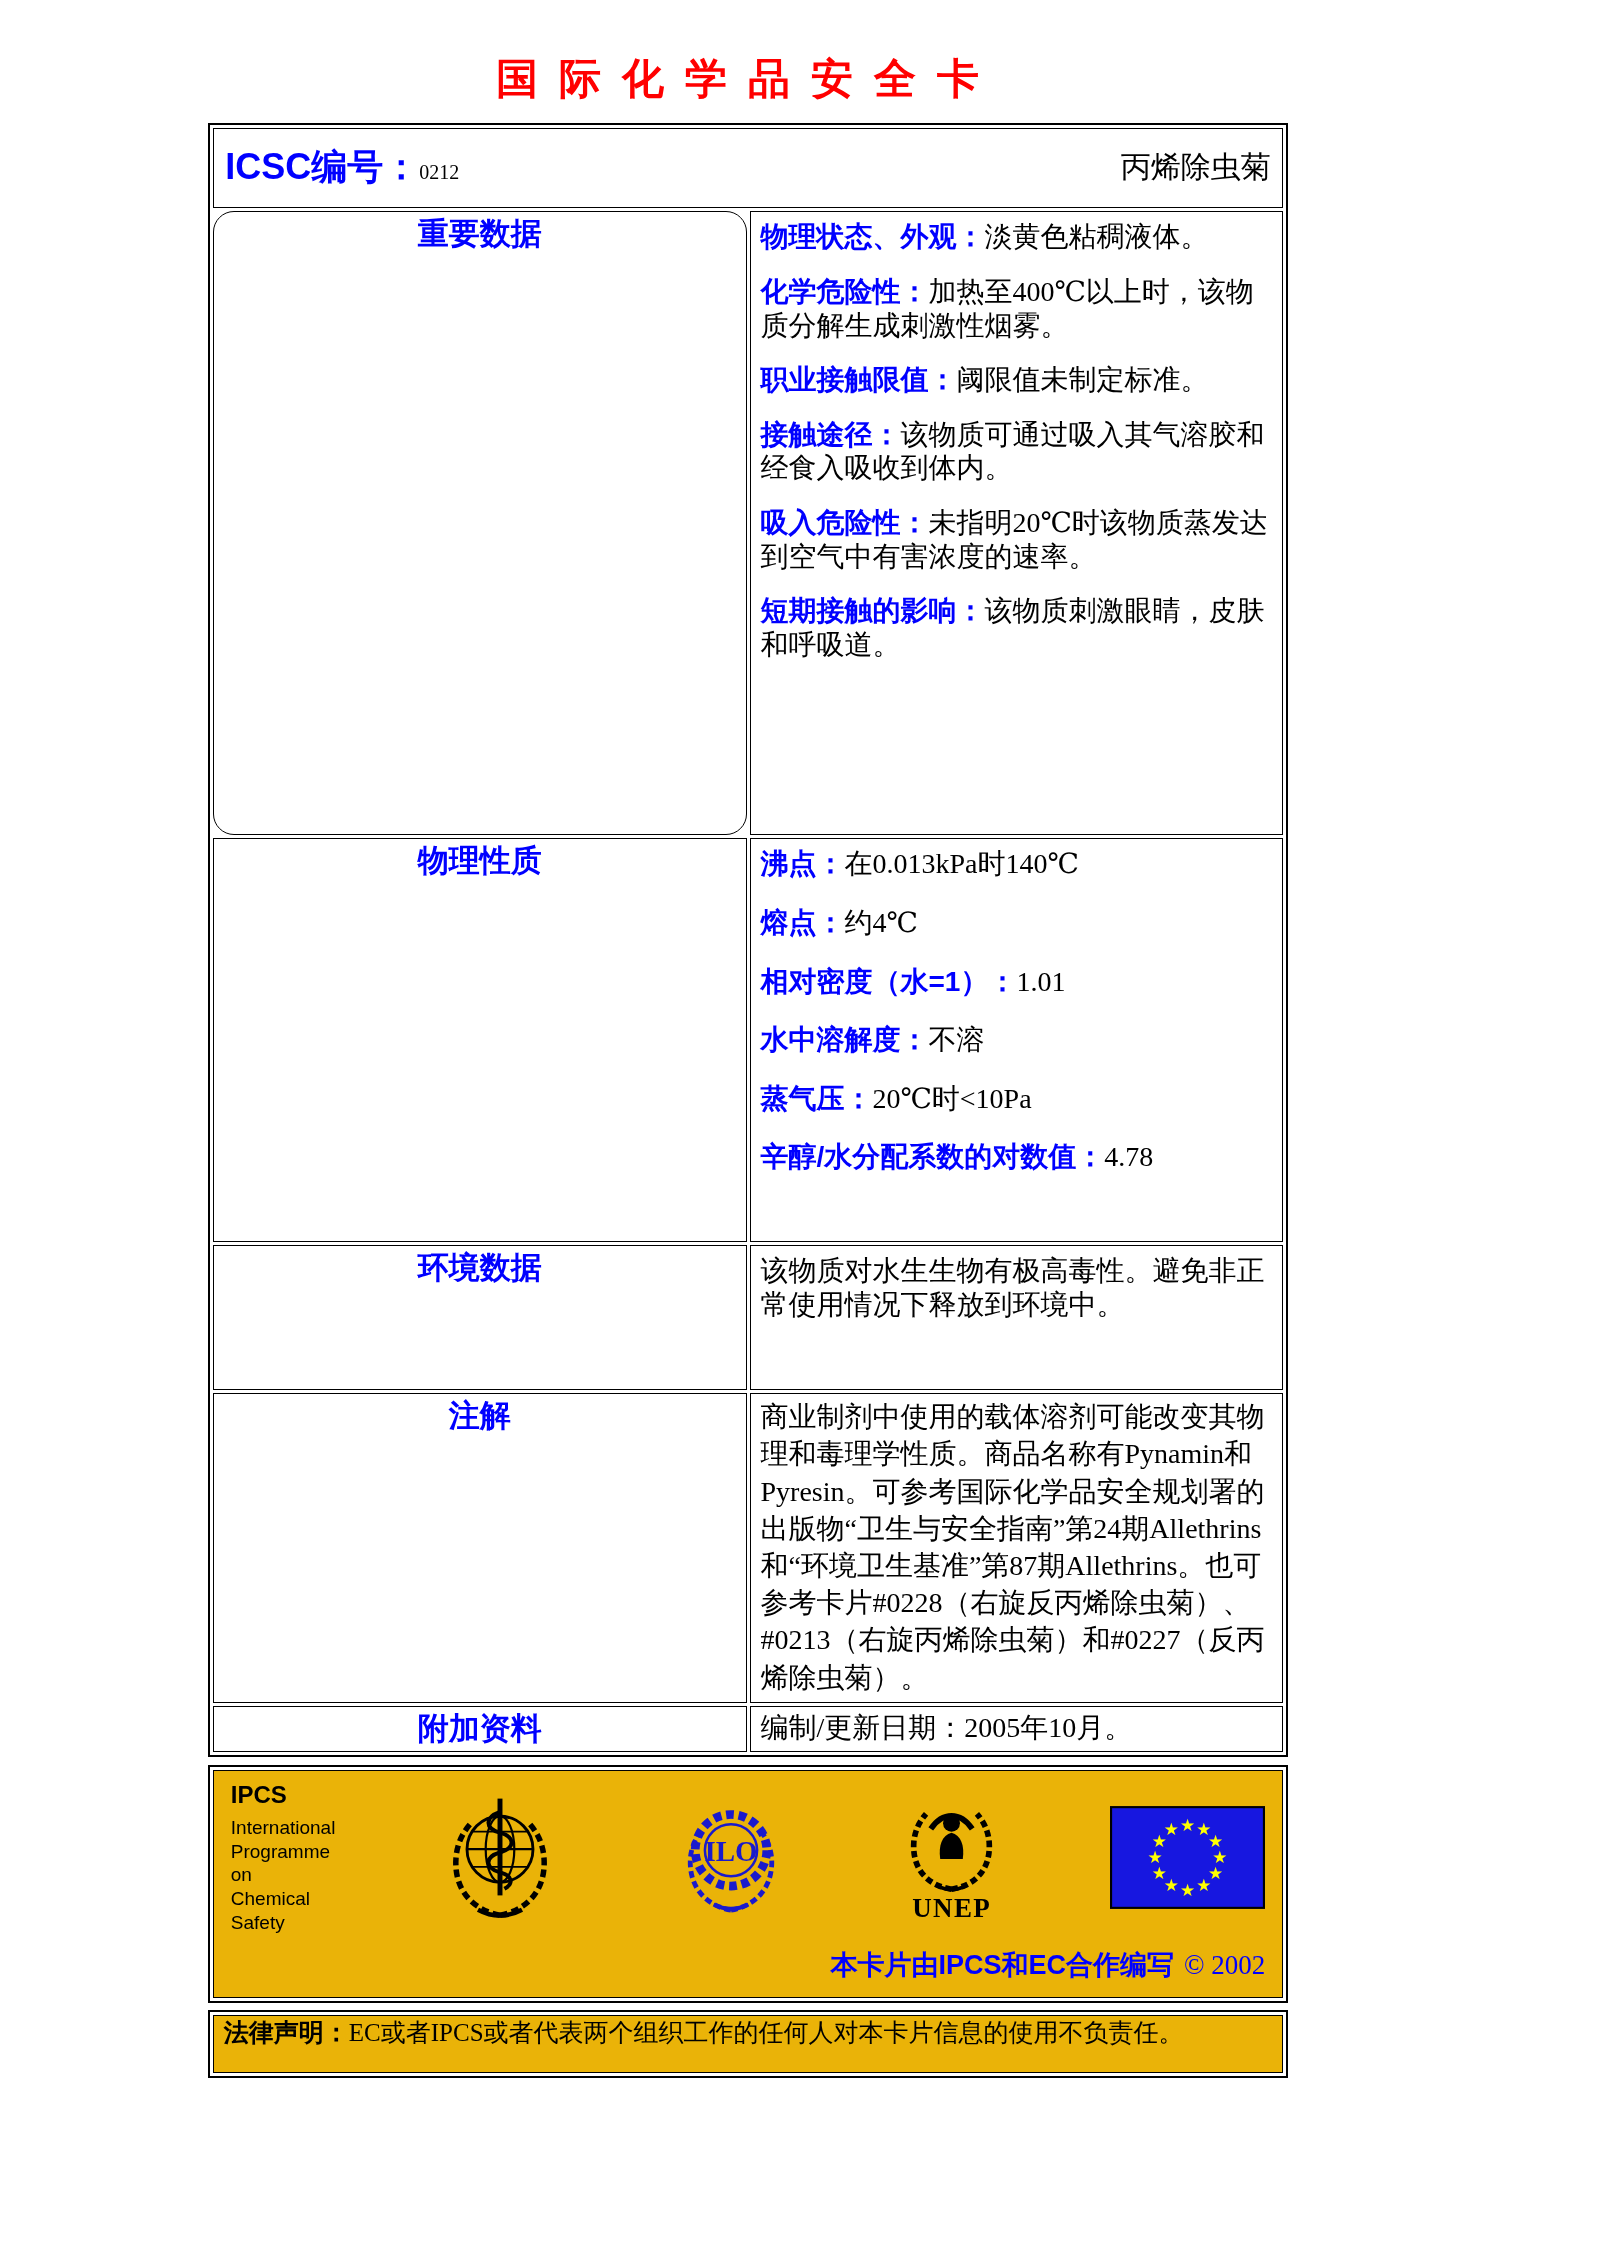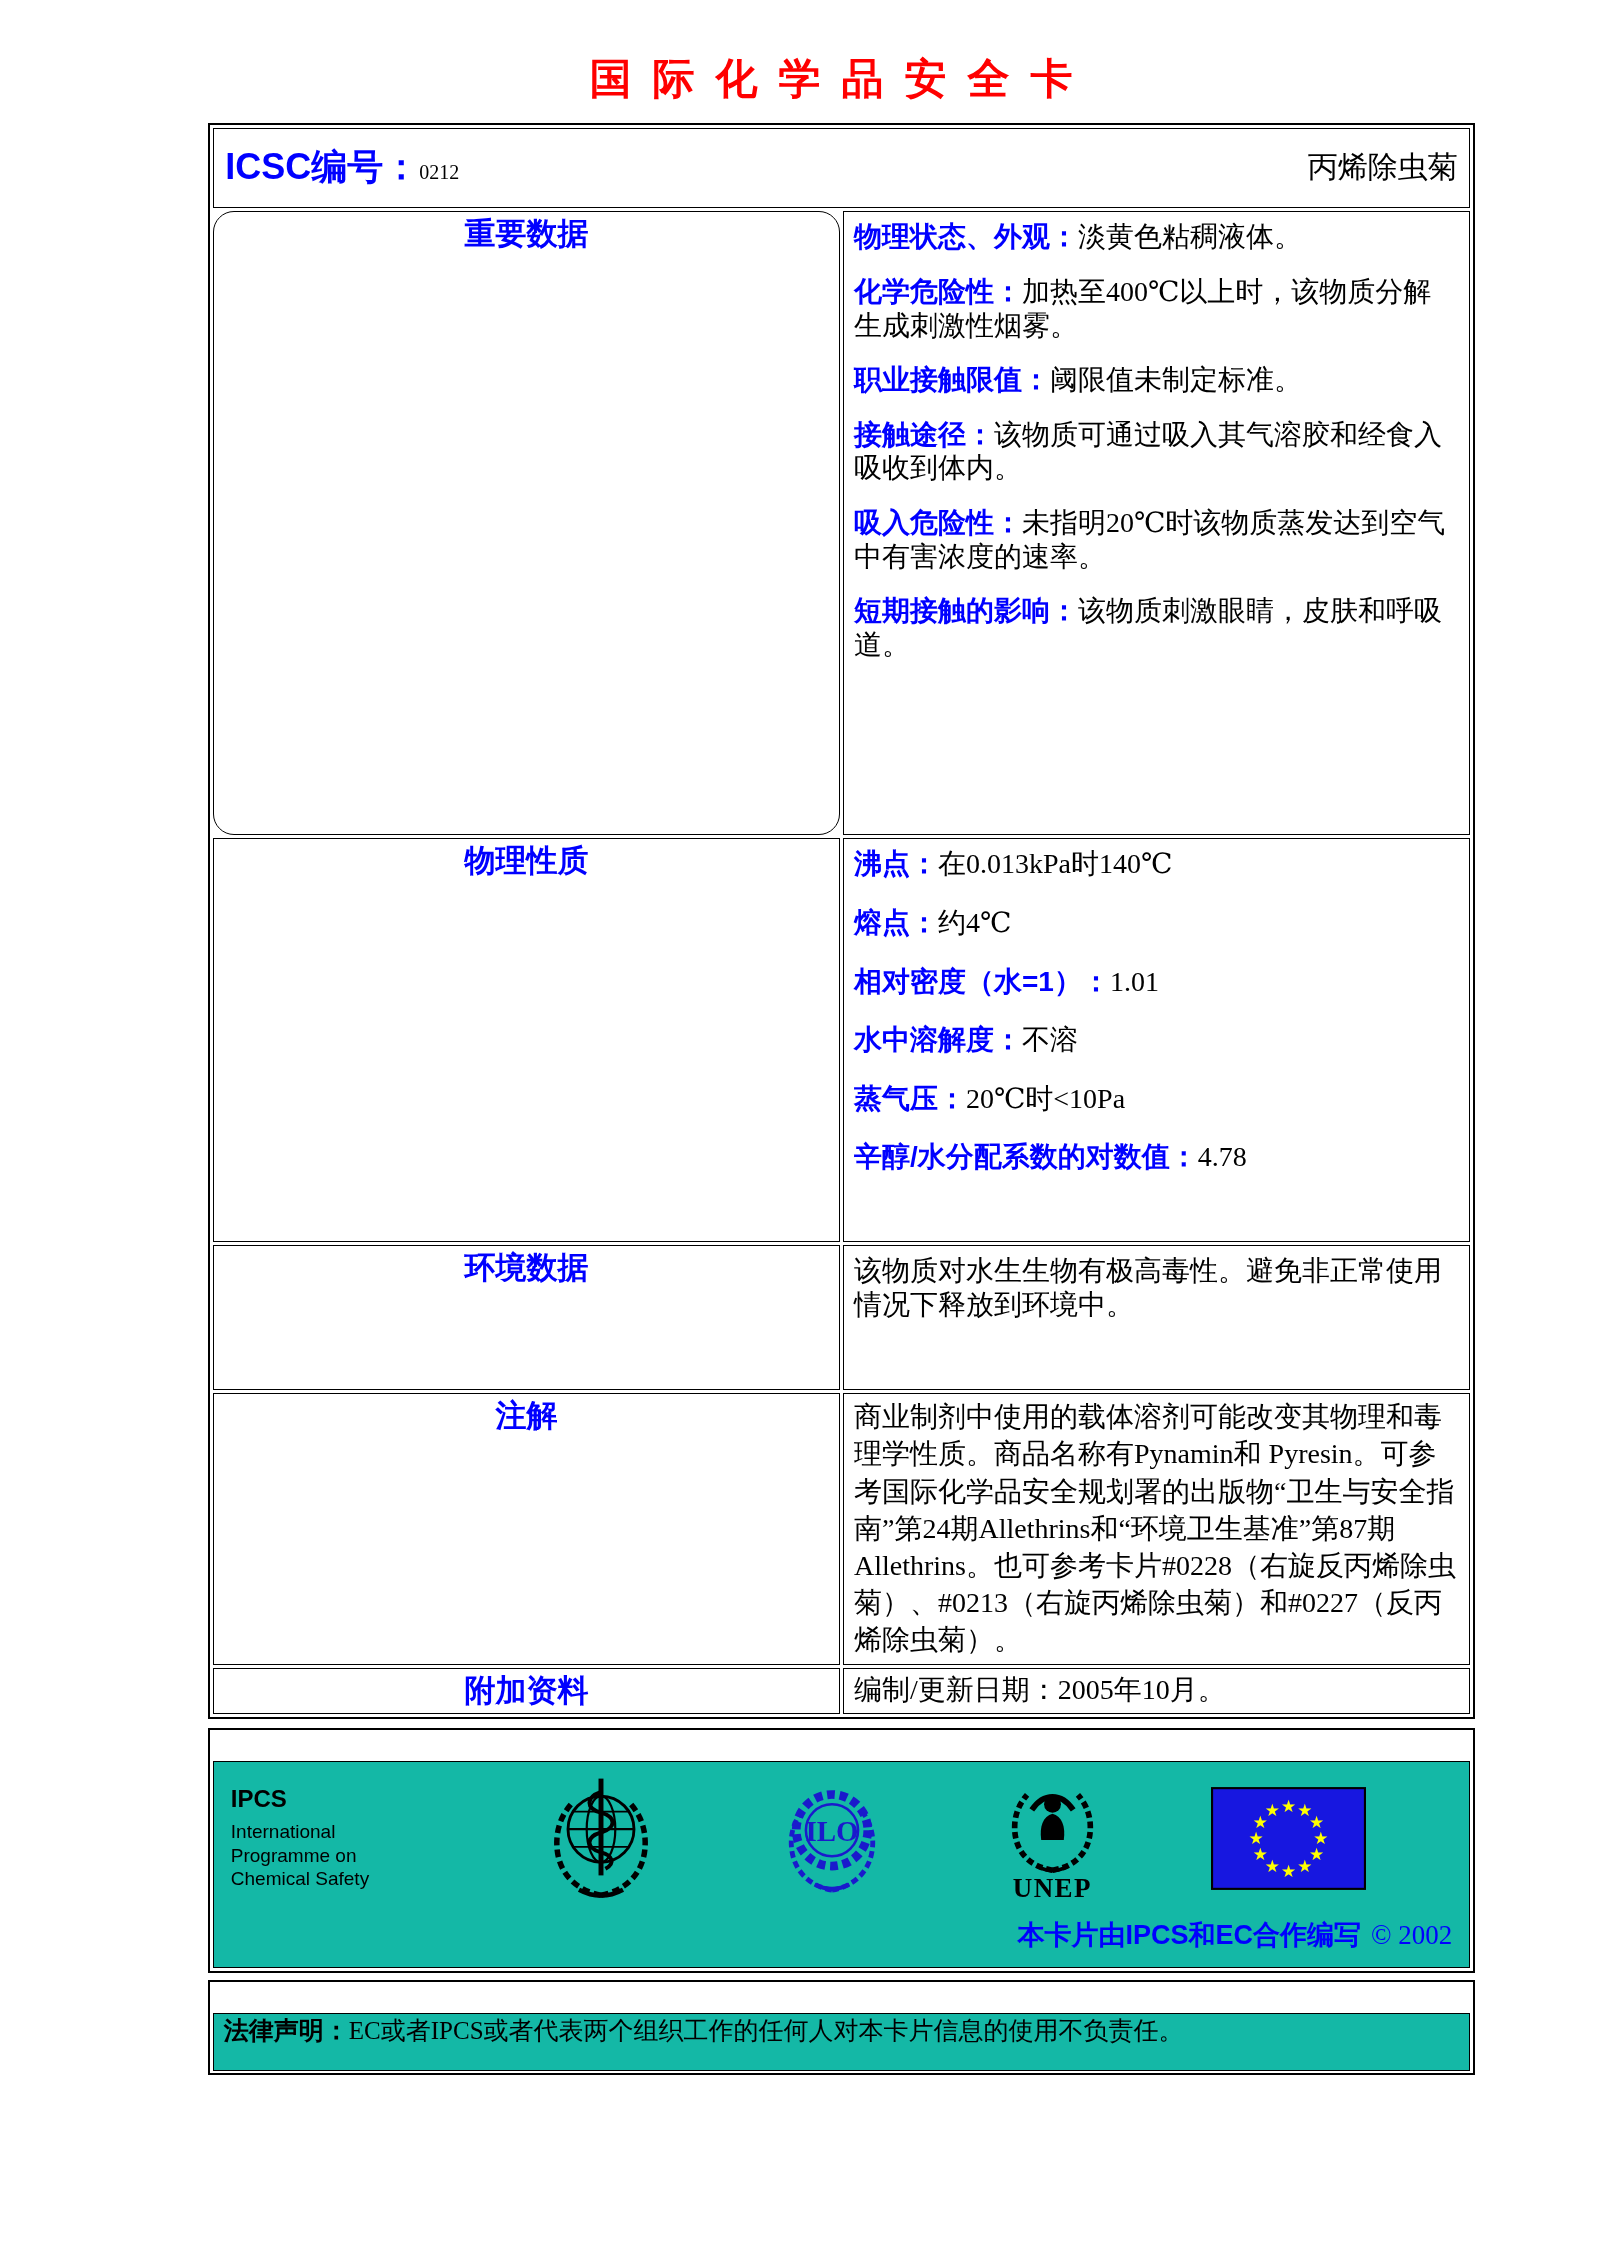--- a/index.html
+++ b/index.html
@@ -1,21 +1,21 @@
 <!DOCTYPE html>
 <html lang="zh" style="--accent-blue: #0000ff; --title-red: #ff0000; --ilo-blue: #1a1acc; --eu-flag-blue: #1717e0; --star-yellow: #ffff00;font-size:11.3px"><head>
 <meta charset="utf-8">
 <style>
   html,body{margin:0;padding:0;}
   body{
     width:1621px;height:2261px;background:#ffffff;color:#000;
     font-family:"Liberation Serif","DejaVu Serif",serif;
     position:relative;overflow:hidden;
   }
-  .content{width:1267px;margin:0 0 0 208px;}
+  .content{width:1080px;margin:0 0 0 208px;}
   .page-title{
     margin:51px 0 15.5px 0;text-align:center;
     color:var(--title-red,#f00);
     font-family:"Liberation Sans","DejaVu Sans",sans-serif;
     font-weight:bold;font-size:42px;letter-spacing:21px;
   }
   table.card{
     width:100%;border-collapse:separate;border-spacing:3.5px;
     border:2.1px solid #000;background:#fff;table-layout:fixed;
   }
@@ -39,21 +39,21 @@
   .h-important{height:620px;border-radius:21px;}
   .h-physical{height:400px;}
   .h-env{height:141px;}
   .h-notes{height:189px;}
   .h-add{height:41px;}
   td.val-header{vertical-align:middle;padding:4.2px 11.3px;}
   .name-right{font-size:30px;}
   .icsc-num{font-size:20px;}
   .icsc-lab{font-size:36px;}
   .box{border:2.1px solid #000;margin-top:8.5px;padding:2.8px;background:#fff;}
-  .box-inner{border:1.4px solid #000;background:#14b8a6;margin-top:28px;}
+  .box-inner{border:1.4px solid #000;background:#eab308;}
   .logos-inner{padding:10px 17px 7px 17px;}
   .logos-row{display:flex;align-items:center;}
   .ipcs-block{width:211px;font-family:"Liberation Sans","DejaVu Sans",sans-serif;}
   .ipcs-title{font-weight:bold;font-size:24px;margin-bottom:7px;}
   .ipcs-line{font-size:19px;line-height:1.25;}
   .logo-slot{display:flex;flex-direction:column;align-items:center;}
   .who-slot{margin-left:92px;}
   .ilo-slot{margin-left:106px;}
   .unep-slot{margin-left:106px;}
   .eu-slot{margin-left:102px;}

